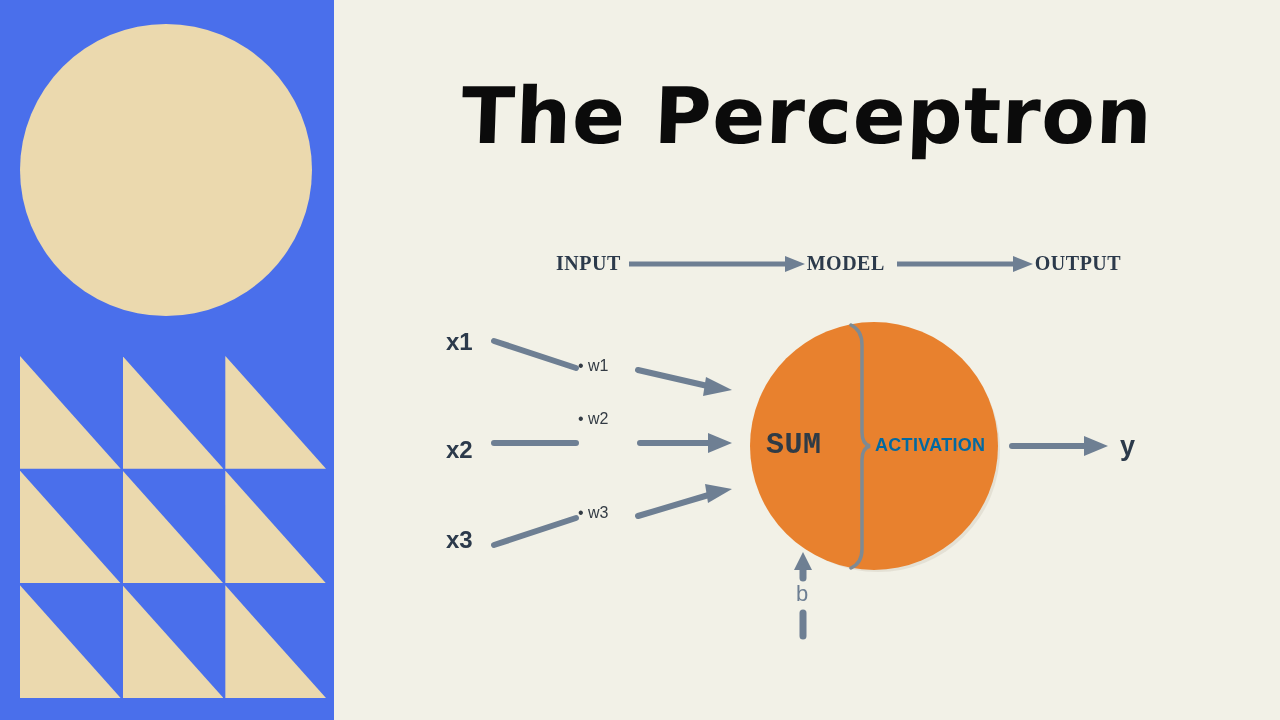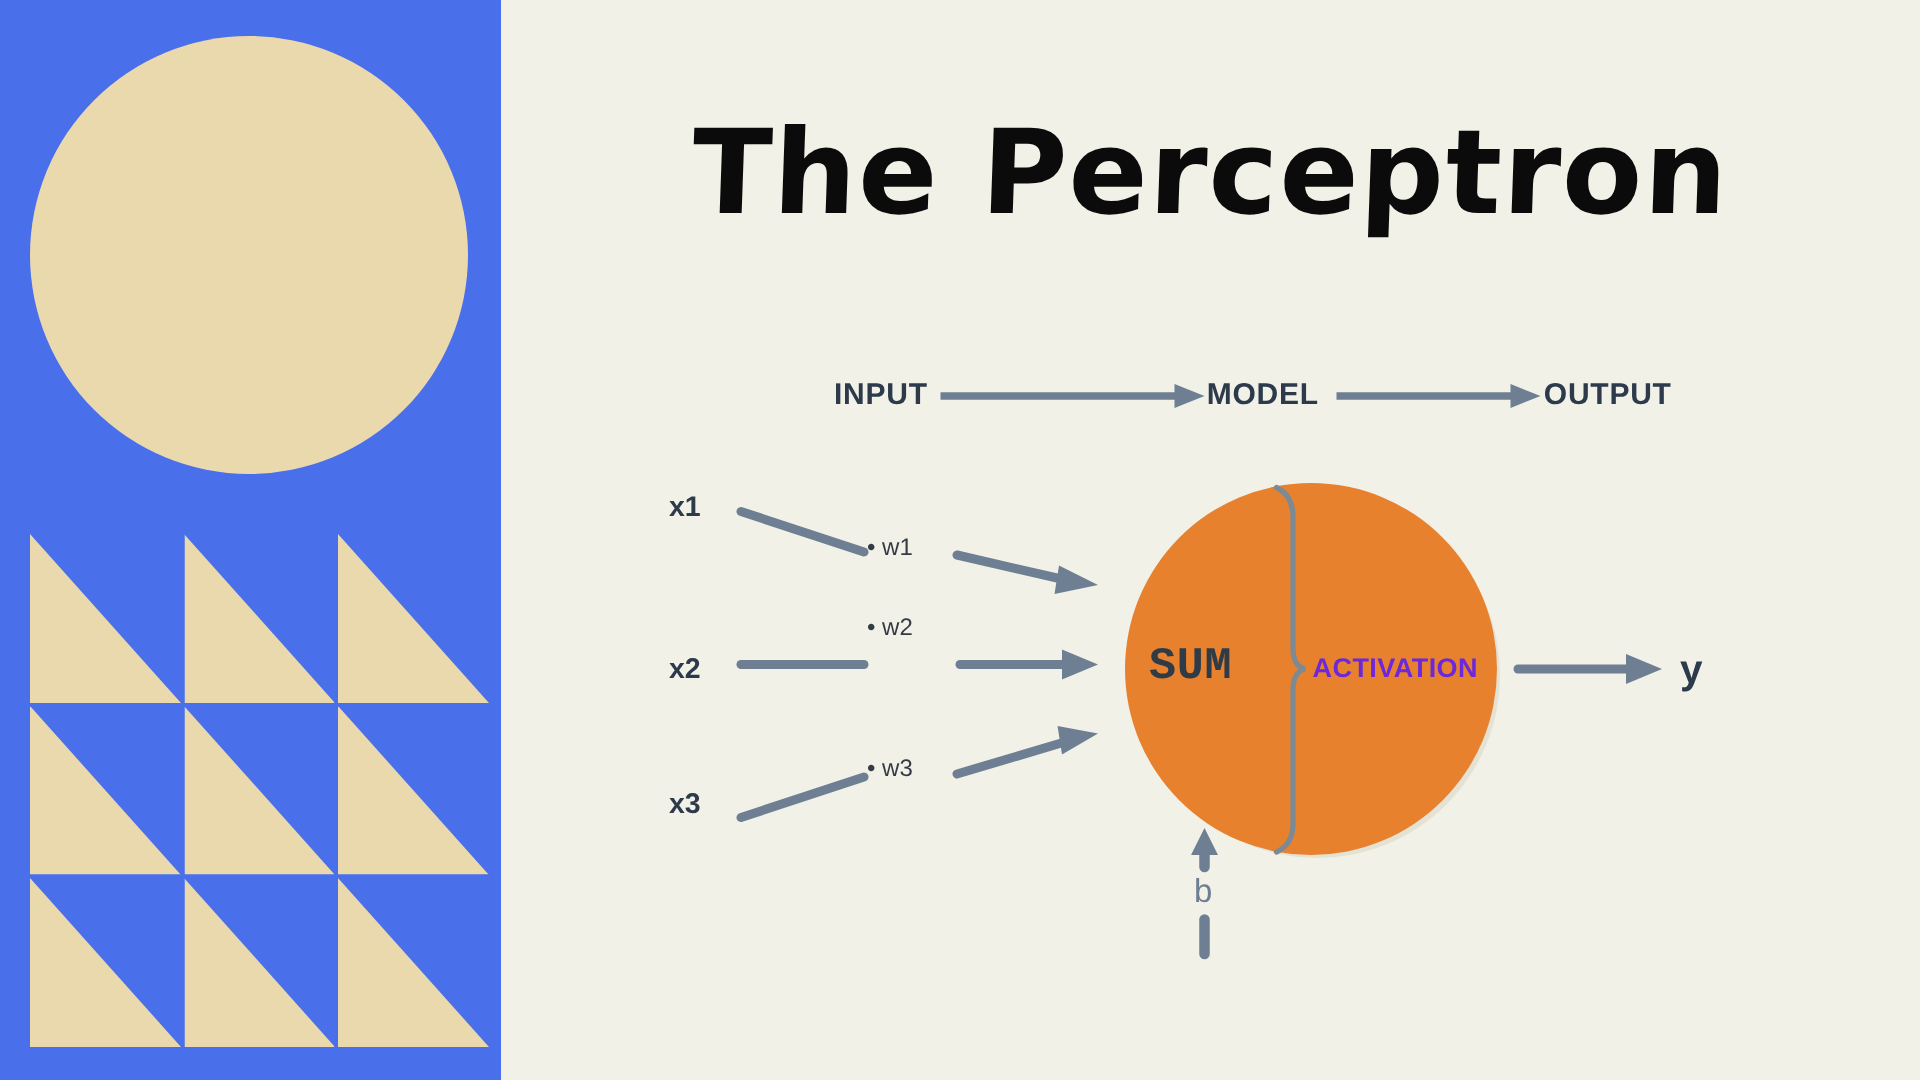--- a/index.html
+++ b/index.html
@@ -76,20 +76,21 @@
   }
 
   
   #flow-row {
     position: absolute;
     left: 556px;
     top: 252px;
     display: flex;
     align-items: center;
     gap: 0;
+    font-family: Liberation Serif, serif;
   }
   .flow-label {
     font-size: 20px;
     font-weight: 700;
     color: #2C3A4B;
     letter-spacing: 0.5px;
     white-space: nowrap;
   }
   .flow-arrow {
     display: block;
@@ -104,21 +105,21 @@
     height: 720px;
     pointer-events: none;
   }
 
   
   .dtext {
     position: absolute;
     white-space: nowrap;
   }
   .x-label {
-    font-size: 19px;
+    font-size: 24px;
     font-weight: 700;
     color: #2C3A4B;
   }
   .w-label {
     font-size: 16px;
     font-weight: 400;
     color: #333B44;
   }
   .y-label {
     font-size: 27px;
@@ -132,21 +133,21 @@
   }
   #sum-label {
     font-size: 30px;
     font-weight: 700;
     color: #2F3B46;
     letter-spacing: 0.5px;
   }
   #activation-label {
     font-size: 18px;
     font-weight: 700;
-    color: #6d28d9;
+    color: #0369a1;
     letter-spacing: 0.3px;
   }
 </style>
 </head>
 <body>
 
 <div id="slide">
 
   <div id="left-panel">
     <div id="deco-circle"></div>

